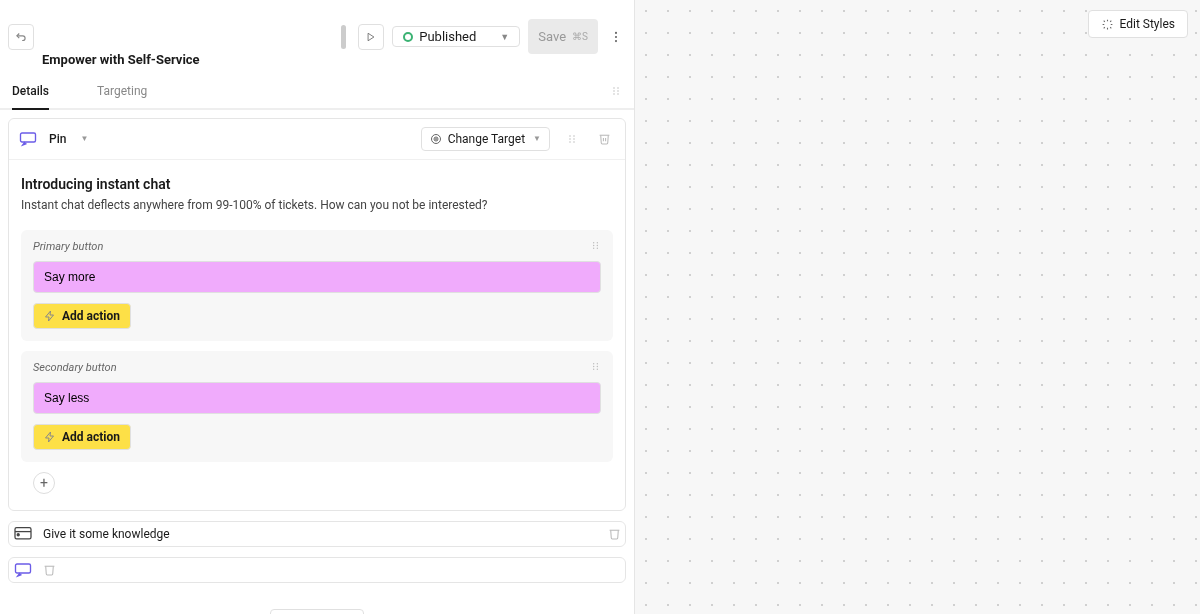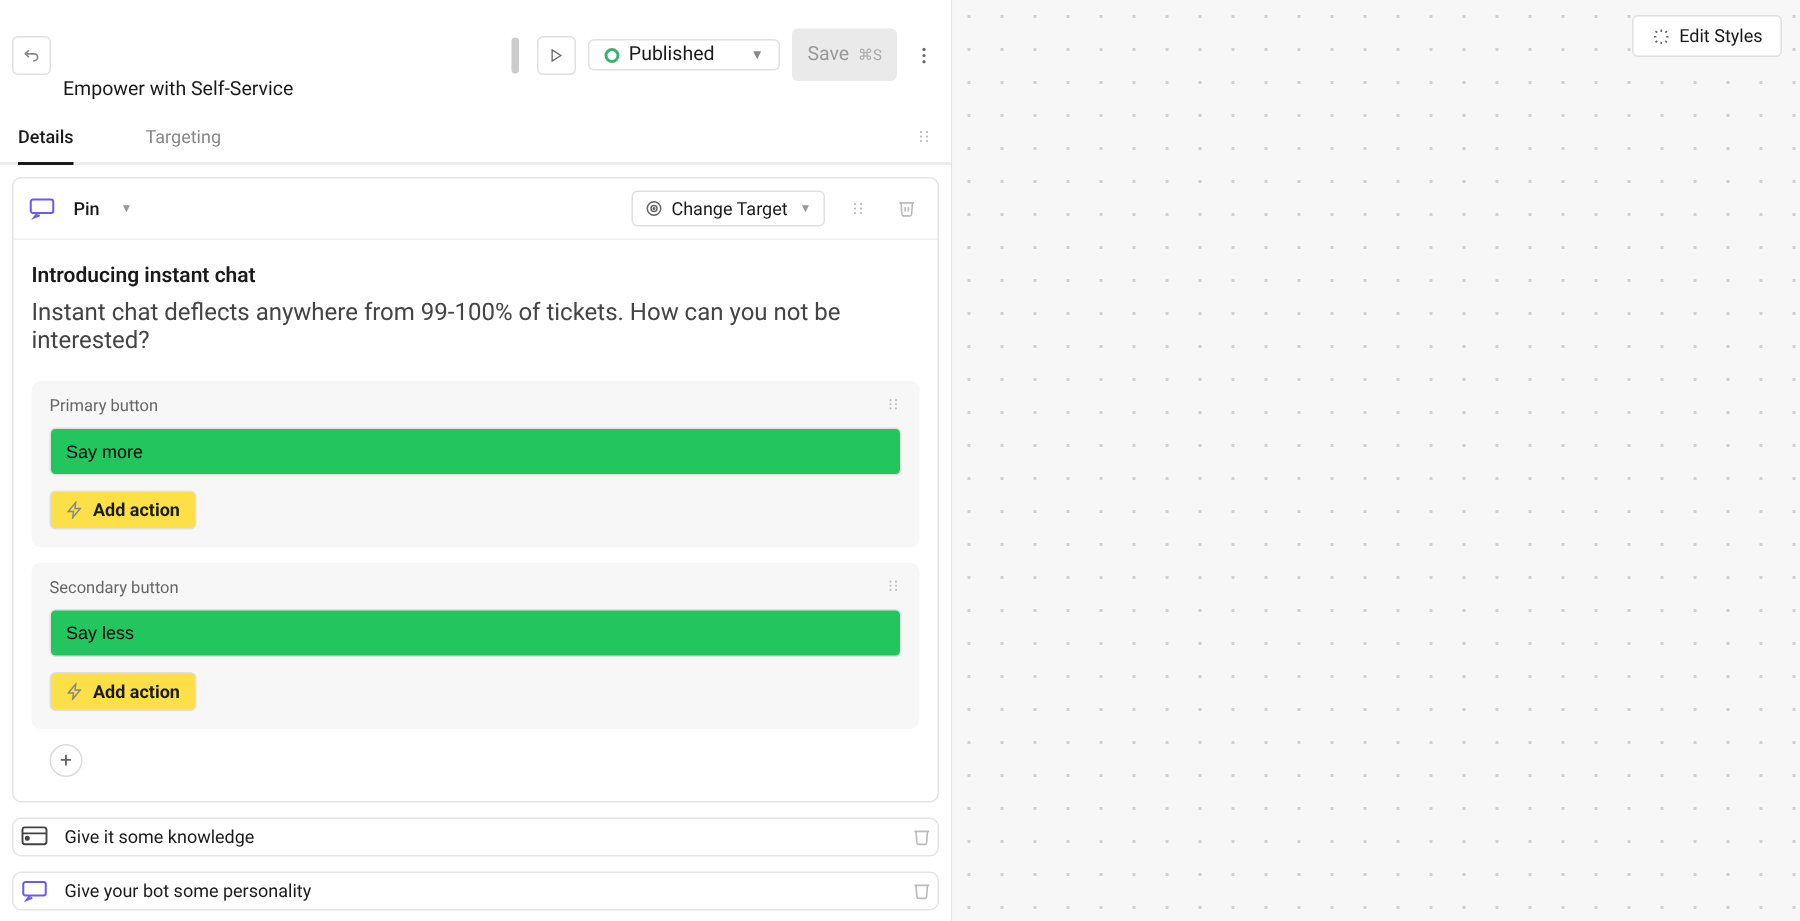--- a/index.html
+++ b/index.html
@@ -7,21 +7,21 @@
   
   .left-panel { width: 635px; height: 100%; border-right: 1px solid #e5e5e5; display: flex; flex-direction: column; overflow-y: auto; }
   .right-panel { flex: 1; height: 100%; background: #f7f7f7; position: relative; background-image: radial-gradient(circle, #d0d0d0 1px, transparent 1px); background-size: 22px 22px; }
 
   
   .header { display: flex; align-items: center; padding: 6px 8px; gap: 8px; }
   .back-btn { width: 26px; height: 26px; border: 1px solid #e0e0e0; border-radius: 4px; display: flex; align-items: center; justify-content: center; cursor: pointer; background: #fff; }
   .title-wrap { flex: 1; display: flex; align-items: center; gap: 8px; }
   .title-text { flex: 1; }
   .subtitle { font-size: 10px; color: #888; }
-  .title { font-size: 13px; font-weight: 400; line-height: 1.2; margin-top: 46px; }
+  .title { font-size: 13px; font-weight: 700; line-height: 1.2; margin-top: 46px; }
   .scroll-thumb { width: 5px; height: 24px; background: #ccc; border-radius: 3px; margin-right: 4px; }
   .play-btn { width: 26px; height: 26px; border: 1px solid #e0e0e0; border-radius: 4px; display: flex; align-items: center; justify-content: center; cursor: pointer; background: #fff; }
   .status-pill { display: flex; align-items: center; gap: 6px; border: 1px solid #e0e0e0; border-radius: 4px; padding: 2px 10px; cursor: pointer; background: #fff; }
   .status-dot { width: 10px; height: 10px; border: 2px solid #3bb273; border-radius: 50%; }
   .status-caret { margin-left: 18px; color: #888; font-size: 9px; }
   .save-btn { display: flex; align-items: center; gap: 6px; background: #eaeaea; border-radius: 4px; padding: 10px 10px; color: #999; cursor: default; }
   .kbd { font-size: 10px; color: #aaa; }
   .more-btn { width: 20px; display: flex; align-items: center; justify-content: center; cursor: pointer; color: #666; }
 
   
@@ -38,27 +38,27 @@
   .pin-header { display: flex; align-items: center; padding: 8px 10px; gap: 12px; border-bottom: 1px solid #f0f0f0; }
   .pin-icon { color: #6b5ce7; }
   .pin-label { font-size: 12px; font-weight: 500; }
   .pin-caret { font-size: 8px; color: #999; margin-left: 2px; }
   .pin-spacer { flex: 1; }
   .change-target { display: flex; align-items: center; gap: 6px; border: 1px solid #e0e0e0; border-radius: 4px; padding: 4px 8px; font-size: 12px; cursor: pointer; }
   .header-icon { color: #aaa; cursor: pointer; padding: 4px; }
 
   .pin-body { padding: 16px 12px; }
   .pin-title { font-size: 14px; font-weight: 600; margin-bottom: 6px; }
-  .pin-desc { font-size: 16px; color: #444; margin-bottom: 18px; }
+  .pin-desc { font-size: 12px; color: #444; margin-bottom: 18px; }
 
   .button-block { background: #f7f7f7; border-radius: 6px; padding: 10px 12px 12px; margin-bottom: 10px; }
-  .button-block-hdr { display: flex; justify-content: space-between; margin-bottom: 8px; }
+  .button-block-hdr { display: flex; justify-content: space-between; margin-bottom: 8px; font-style: italic; }
   .button-block-label { font-size: 11px; color: #666; }
   .drag-icon { color: #bbb; cursor: grab; }
-  .text-input { width: 100%; border: 1px solid #e0e0e0; border-radius: 4px; padding: 8px 10px; font-size: 12px; background: #22c55e; }
+  .text-input { width: 100%; border: 1px solid #e0e0e0; border-radius: 4px; padding: 8px 10px; font-size: 12px; background: #f0abfc; }
   .add-action { display: inline-flex; align-items: center; gap: 6px; border: 1px solid #e0e0e0; border-radius: 4px; padding: 5px 10px; font-size: 12px; margin-top: 10px; background: #fde047; cursor: pointer; font-weight: bold; }
 
   .plus-circle { width: 22px; height: 22px; border: 1px solid #ddd; border-radius: 50%; display: flex; align-items: center; justify-content: center; margin: 6px 0 0 12px; cursor: pointer; color: #666; font-size: 14px; }
 
   .step-row { border: 1px solid #e5e5e5; border-radius: 6px; margin: 0 4px; padding: 4px; display: flex; align-items: center; gap: 10px; }
   .step-icon { width: 20px; height: 16px; display: flex; align-items: center; justify-content: center; }
   .step-label { font-size: 12px; flex: 1; }
   .trash { color: #bbb; cursor: pointer; }
 
   .add-step-wrap { display: flex; justify-content: center; padding: 16px 0; }
@@ -237,21 +237,20 @@
       </span>
     </div>
 
     <div class="step-row">
       <span class="step-icon">
         <svg width="18" height="16" viewBox="0 0 24 20" fill="none" stroke="#6b5ce7" stroke-width="1.8">
             <rect x="2" y="2" width="20" height="12" rx="2"></rect>
             <path d="M8 14l-3 4 5-2"></path>
           </svg>
       </span>
-      <span class="step-label">Give your bot some personality</span>
       <span class="trash">
         <svg width="13" height="13" viewBox="0 0 24 24" fill="none" stroke="#bbb" stroke-width="2">
             <polyline points="3 6 5 6 21 6"></polyline>
             <path d="M19 6l-1 14a2 2 0 0 1-2 2H8a2 2 0 0 1-2-2L5 6"></path>
           </svg>
       </span>
     </div>
 
     <div class="add-step-wrap">
       <div class="add-step">

